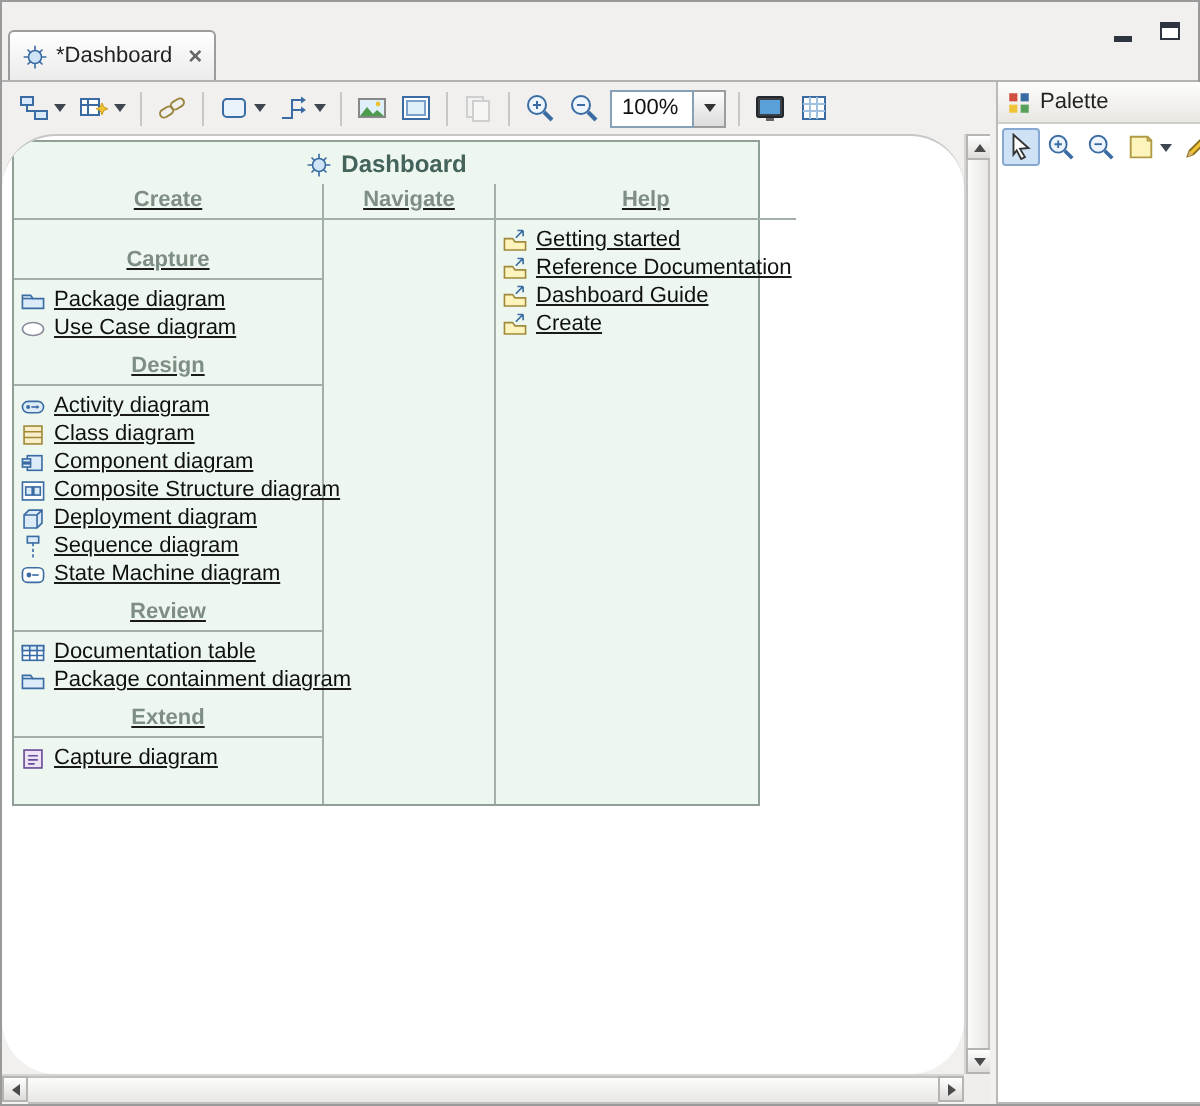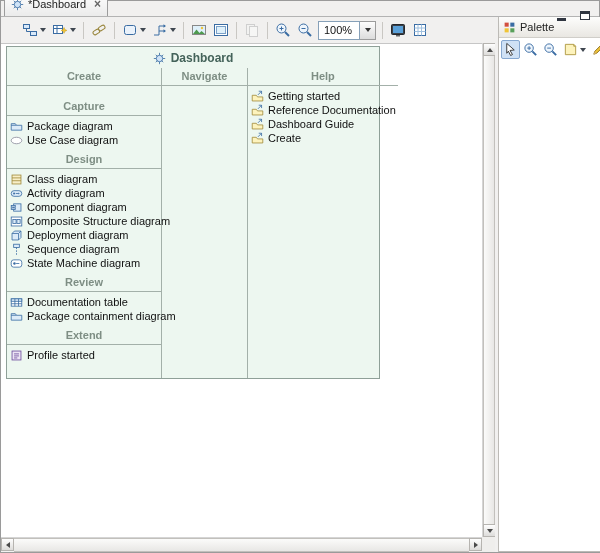--- a/index.html
+++ b/index.html
@@ -2,50 +2,50 @@
 <html><head>
 <meta charset="utf-8">
 <style>
   * { box-sizing: border-box; margin: 0; padding: 0; }
   html,body { width:600px; height:553px; overflow:hidden; }
   body { font-family:"Liberation Sans", sans-serif; font-size:11px; background:#f1f0ef; color:#1a1a1a; }
 
   .window { width:600px; height:553px; display:flex; flex-direction:column; background:#f1f0ef; border:1px solid #9a9a9a; }
 
   
-  .tabstrip { height:16px; flex:none; display:flex; align-items:flex-end; border-bottom:1px solid #b3b3b3; background:#f1f0ef; position:relative; }
+  .tabstrip { height:40px; flex:none; display:flex; align-items:flex-end; border-bottom:1px solid #b3b3b3; background:#f1f0ef; position:relative; }
   .tab { margin-left:3px; height:25px; display:flex; align-items:center; gap:4px; padding:0 6px;
          border:1px solid #9c9c9c; border-bottom:none; border-radius:3px 3px 0 0;
          background:linear-gradient(#ffffff,#ebebeb); cursor:default; }
   .tab-title { font-size:11px; color:#222; }
   .tab-close { font-size:12px; font-weight:bold; color:#666; margin-left:4px; line-height:10px; }
   .winbtns { position:absolute; right:6px; top:6px; display:flex; gap:8px; align-items:center; }
   .winbtn { width:16px; height:16px; display:flex; align-items:center; justify-content:center; }
   .min-glyph { width:9px; height:3px; background:#2f3540; margin-top:8px; }
   .max-glyph { width:10px; height:9px; border:1px solid #2f3540; border-top-width:3px; background:#fff; }
 
   
   .content-row { flex:1; display:flex; min-height:0; }
   .left-col { width:494px; flex:none; display:flex; flex-direction:column; min-width:0; }
 
   
-  .toolbar { height:26px; flex:none; display:flex; align-items:center; padding:0 2px 0 18px; background:#f1f0ef; }
+  .toolbar { height:26px; flex:none; display:flex; align-items:center; padding:0 2px 0 5px; background:#f1f0ef; }
   .tb-btn { display:inline-flex; align-items:center; padding:2px 2px; border:1px solid transparent; border-radius:2px; }
   .tb-btn.disabled { opacity:.55; }
   .ti { width:16px; height:16px; display:block; }
   .dd { width:0; height:0; border-left:3px solid transparent; border-right:3px solid transparent; border-top:4px solid #3f4650; margin-left:2px; }
   .tb-sep { width:1px; height:17px; background:#c9c7c3; margin:0 4px; flex:none; }
   .zoom-combo { display:inline-flex; align-items:stretch; height:19px; margin:0 2px; }
   .zoom-text { width:42px; background:#fff; border:1px solid #86a0b8; display:flex; align-items:center; padding-left:5px; font-size:11px; color:#111; }
   .zoom-dd { width:16px; border:1px solid #9c9c9c; border-left:none; background:linear-gradient(#fdfdfd,#dcdcdc); display:flex; align-items:center; justify-content:center; }
   .tri-dn-s { width:0; height:0; border-left:3px solid transparent; border-right:3px solid transparent; border-top:4px solid #333; }
 
   
   .editor-row { flex:1; display:flex; min-height:0; }
-  .canvas { flex:1; background:#fff; position:relative; border-top:1px solid #c6c6c6; overflow:hidden; }
+  .canvas { flex:1; background:#fff; position:relative; border-top:1px solid #c6c6c6; overflow:hidden;border-radius:27px; }
 
   
   .vscroll { width:13px; flex:none; display:flex; flex-direction:column; background:#f3f2f1; border-left:1px solid #d5d5d5; }
   .hscroll-row { height:15px; flex:none; display:flex; }
   .hscroll { flex:1; display:flex; background:#f3f2f1; border-top:1px solid #d5d5d5; }
   .sb-btn { width:13px; height:13px; flex:none; display:flex; align-items:center; justify-content:center;
             background:linear-gradient(#fefefe,#dddcda); border:1px solid #b6b4b0; }
   .v-thumb { flex:1; background:linear-gradient(90deg,#fbfbfa,#e8e7e5); border:1px solid #c2c0bc; border-top:none; border-bottom:none; }
   .h-thumb { flex:1; background:linear-gradient(#fbfbfa,#e8e7e5); border:1px solid #c2c0bc; border-left:none; border-right:none; }
   .corner { width:13px; flex:none; background:#efeeec; }
@@ -65,21 +65,21 @@
   .pal-tool.active { background:#cfe1f5; border-color:#87a8d0; }
   .pal-tool .ti { width:15px; height:15px; }
   .pal-body { flex:1; background:#fff; }
 
   
   .dashboard { position:absolute; left:5px; top:2px; width:374px; background:#edf7f0; border:1px solid #8fa098; }
   .dash-title { display:flex; align-items:center; justify-content:center; gap:5px; padding:4px 0 3px;
                 font-weight:bold; font-size:12px; color:#44635a; }
   .dash-title .iic { width:13px; height:13px; }
   .dash-cols { display:flex; align-items:stretch; }
-  .col { padding-bottom:16px; }
+  .col { padding-bottom:16px;text-decoration:underline; }
   .col-create { width:155px; flex:none; border-right:1px solid #a3b0a9; }
   .col-nav { width:86px; flex:none; border-right:1px solid #a3b0a9; }
   .col-help { flex:1; }
   .sec-h, .sub-h { text-align:center; font-weight:bold; font-size:11px; color:#7e8e84;
                    padding:2px 0 3px; border-bottom:1px solid #a3b0a9; }
   .sub-h { margin-top:4px; }
   .items { padding-top:3px; }
   .item { display:flex; align-items:center; gap:4px; height:14px; padding:0 2px 0 3px; white-space:nowrap; }
   .iic { width:13px; height:13px; flex:none; display:block; }
   .lbl { font-size:11px; color:#101010; }
@@ -357,29 +357,29 @@
                         <use href="#i-usecase"></use>
                       </svg>
                     <span class="lbl">Use Case diagram</span>
                   </div>
                 </div>
 
                 <div class="sub-h">Design</div>
                 <div class="items">
                   <div class="item">
                     <svg class="iic">
+                        <use href="#i-activity"></use>
+                      </svg>
+                    <span class="lbl">Activity diagram</span>
+                  </div>
+                  <div class="item">
+                    <svg class="iic">
                         <use href="#i-class"></use>
                       </svg>
                     <span class="lbl">Class diagram</span>
-                  </div>
-                  <div class="item">
-                    <svg class="iic">
-                        <use href="#i-activity"></use>
-                      </svg>
-                    <span class="lbl">Activity diagram</span>
                   </div>
                   <div class="item">
                     <svg class="iic">
                         <use href="#i-component"></use>
                       </svg>
                     <span class="lbl">Component diagram</span>
                   </div>
                   <div class="item">
                     <svg class="iic">
                         <use href="#i-composite"></use>
@@ -421,21 +421,21 @@
                     <span class="lbl">Package containment diagram</span>
                   </div>
                 </div>
 
                 <div class="sub-h">Extend</div>
                 <div class="items">
                   <div class="item">
                     <svg class="iic">
                         <use href="#i-profile"></use>
                       </svg>
-                    <span class="lbl">Profile started</span>
+                    <span class="lbl">Capture diagram</span>
                   </div>
                 </div>
               </div>
 
               <div class="col col-nav">
                 <div class="sec-h">Navigate</div>
               </div>
 
               <div class="col col-help">
                 <div class="sec-h">Help</div>

